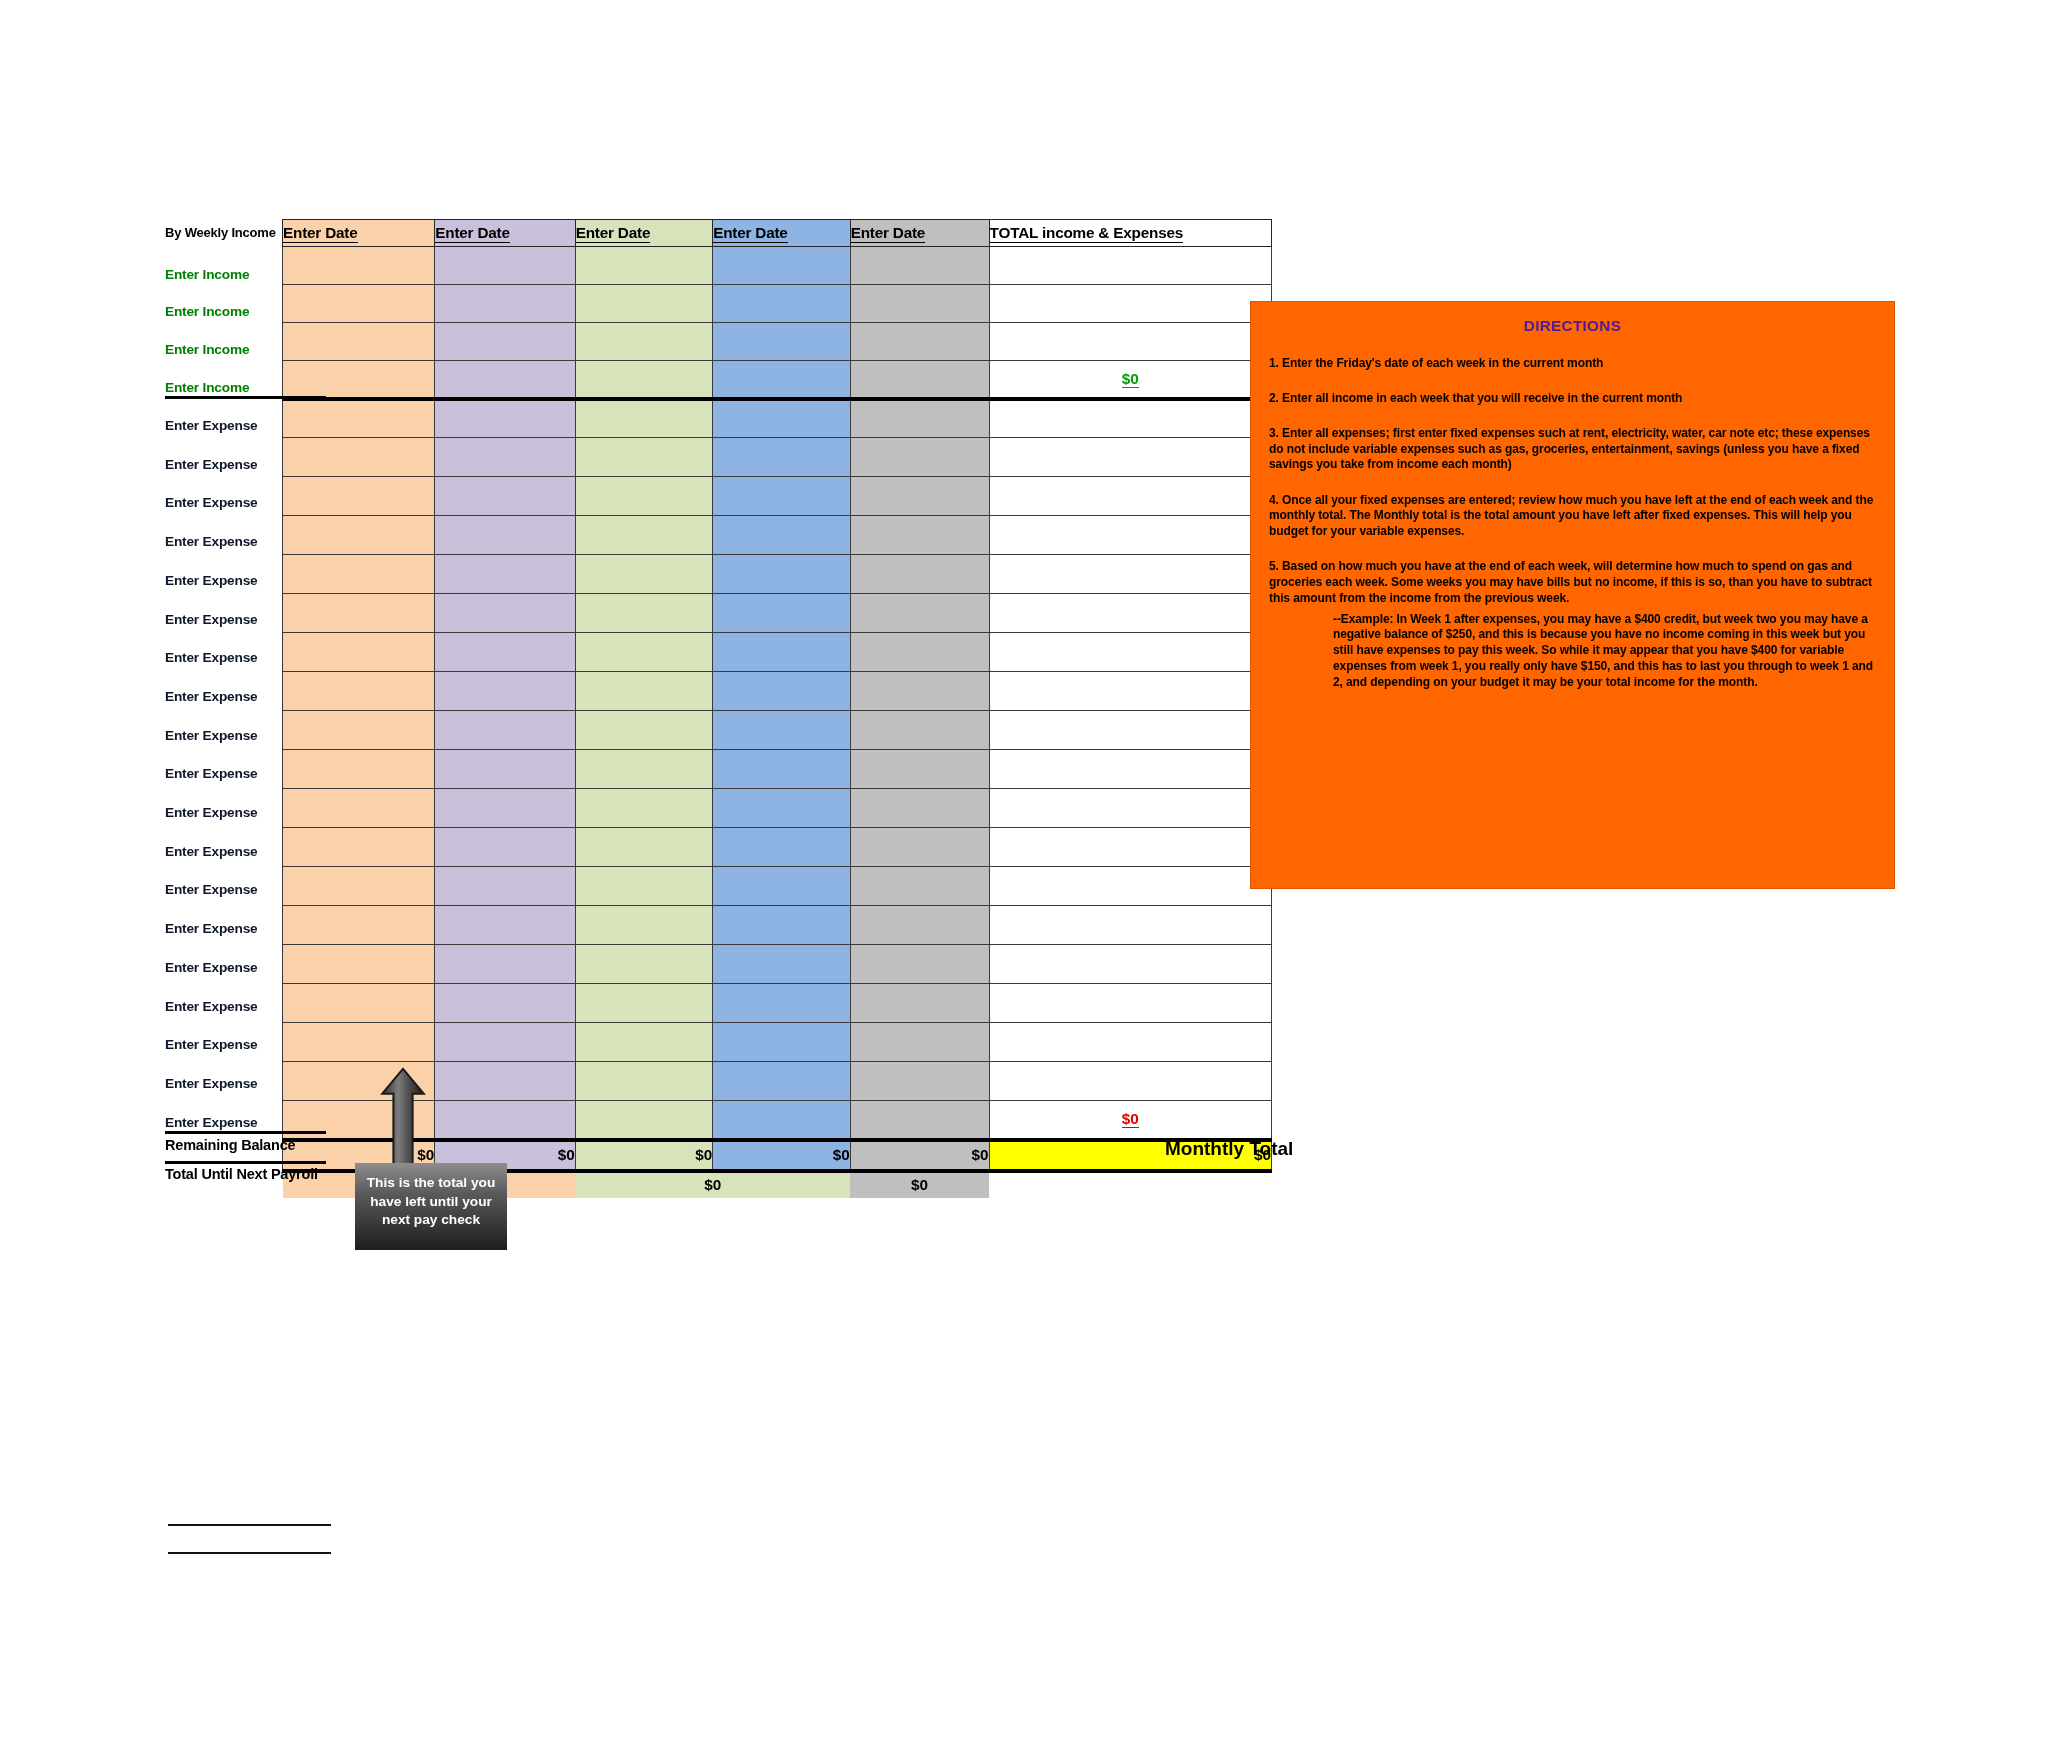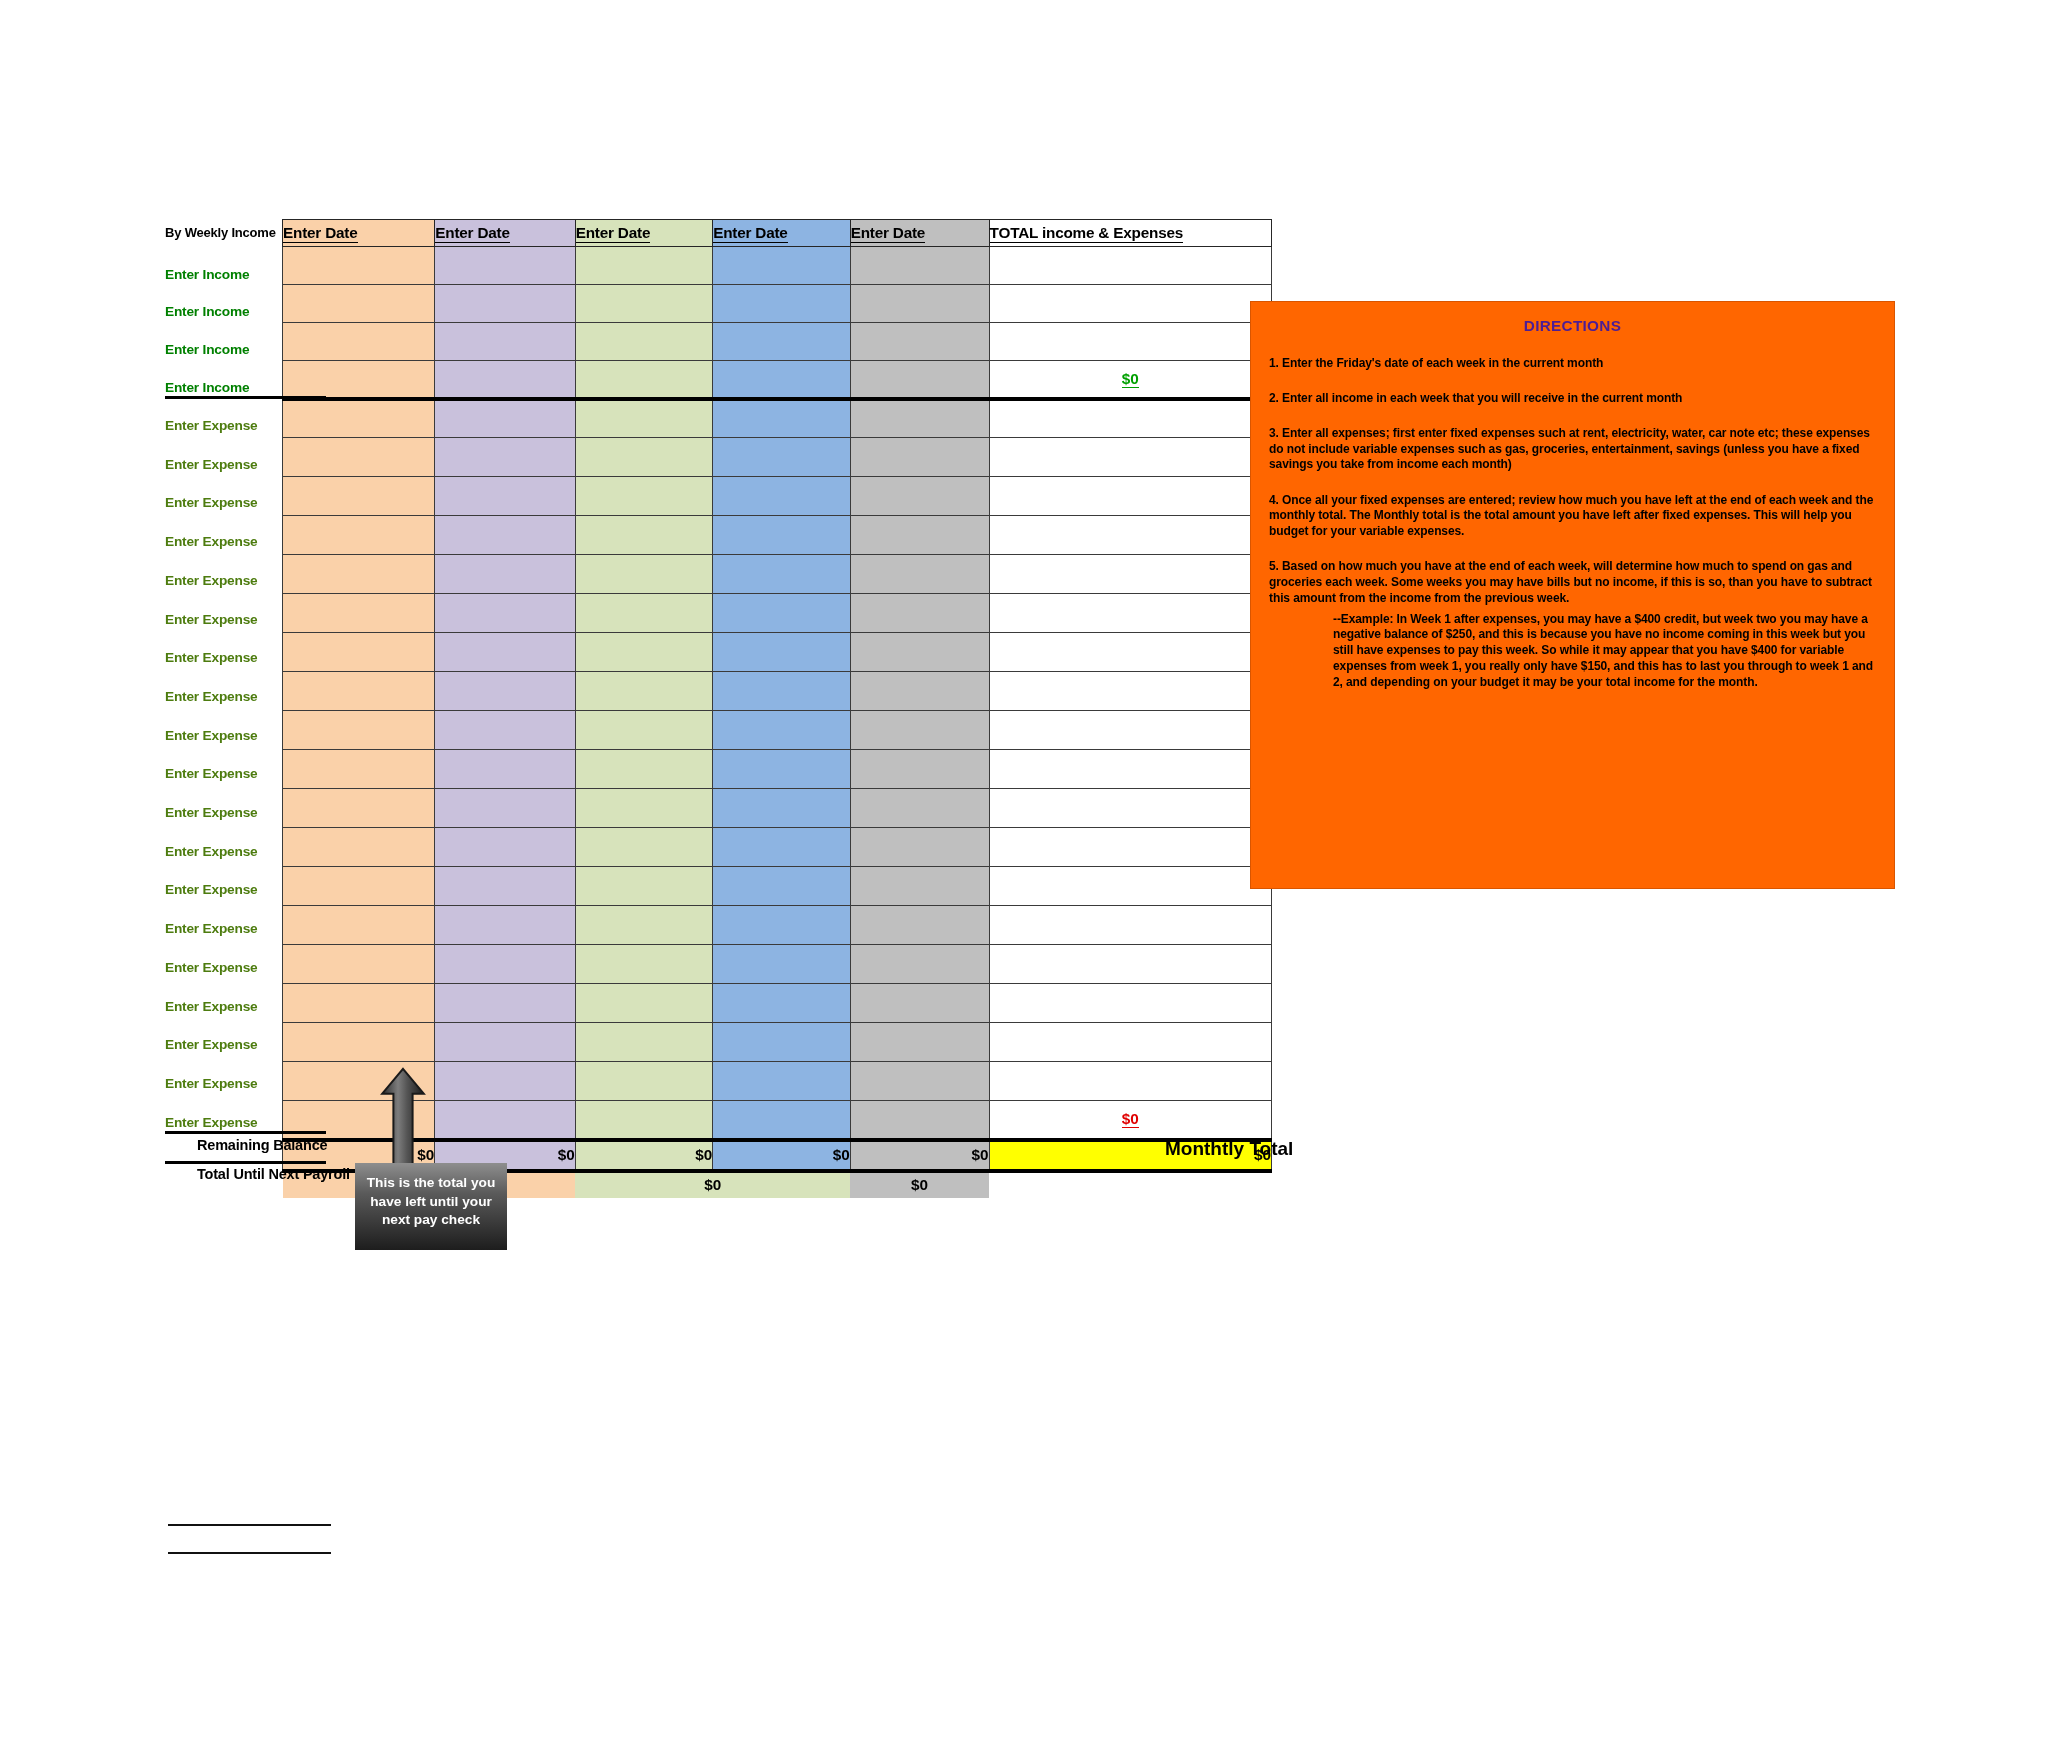--- a/index.html
+++ b/index.html
@@ -113,22 +113,22 @@
   .rlabel {
     position: absolute;
     left: 0px;
     font-size: 13.7px;
     font-weight: bold;
     white-space: nowrap;
     letter-spacing: -0.2px;
   }
   .rlabel.head { color: #000; font-size: 13px; }
   .rlabel.inc { color: #008000; }
-  .rlabel.exp { color: #4d7c0f; }
-  .rlabel.bold-black { color: #000; font-size: 14.5px; margin-left: 32px; }
+  .rlabel.exp { color: #0f172a; }
+  .rlabel.bold-black { color: #000; font-size: 14.5px; }
 
   
   .hrule {
     position: absolute;
     left: 0px;
     height: 0;
     border-top: 3.2px solid #000;
     width: 161px;
   }
 

